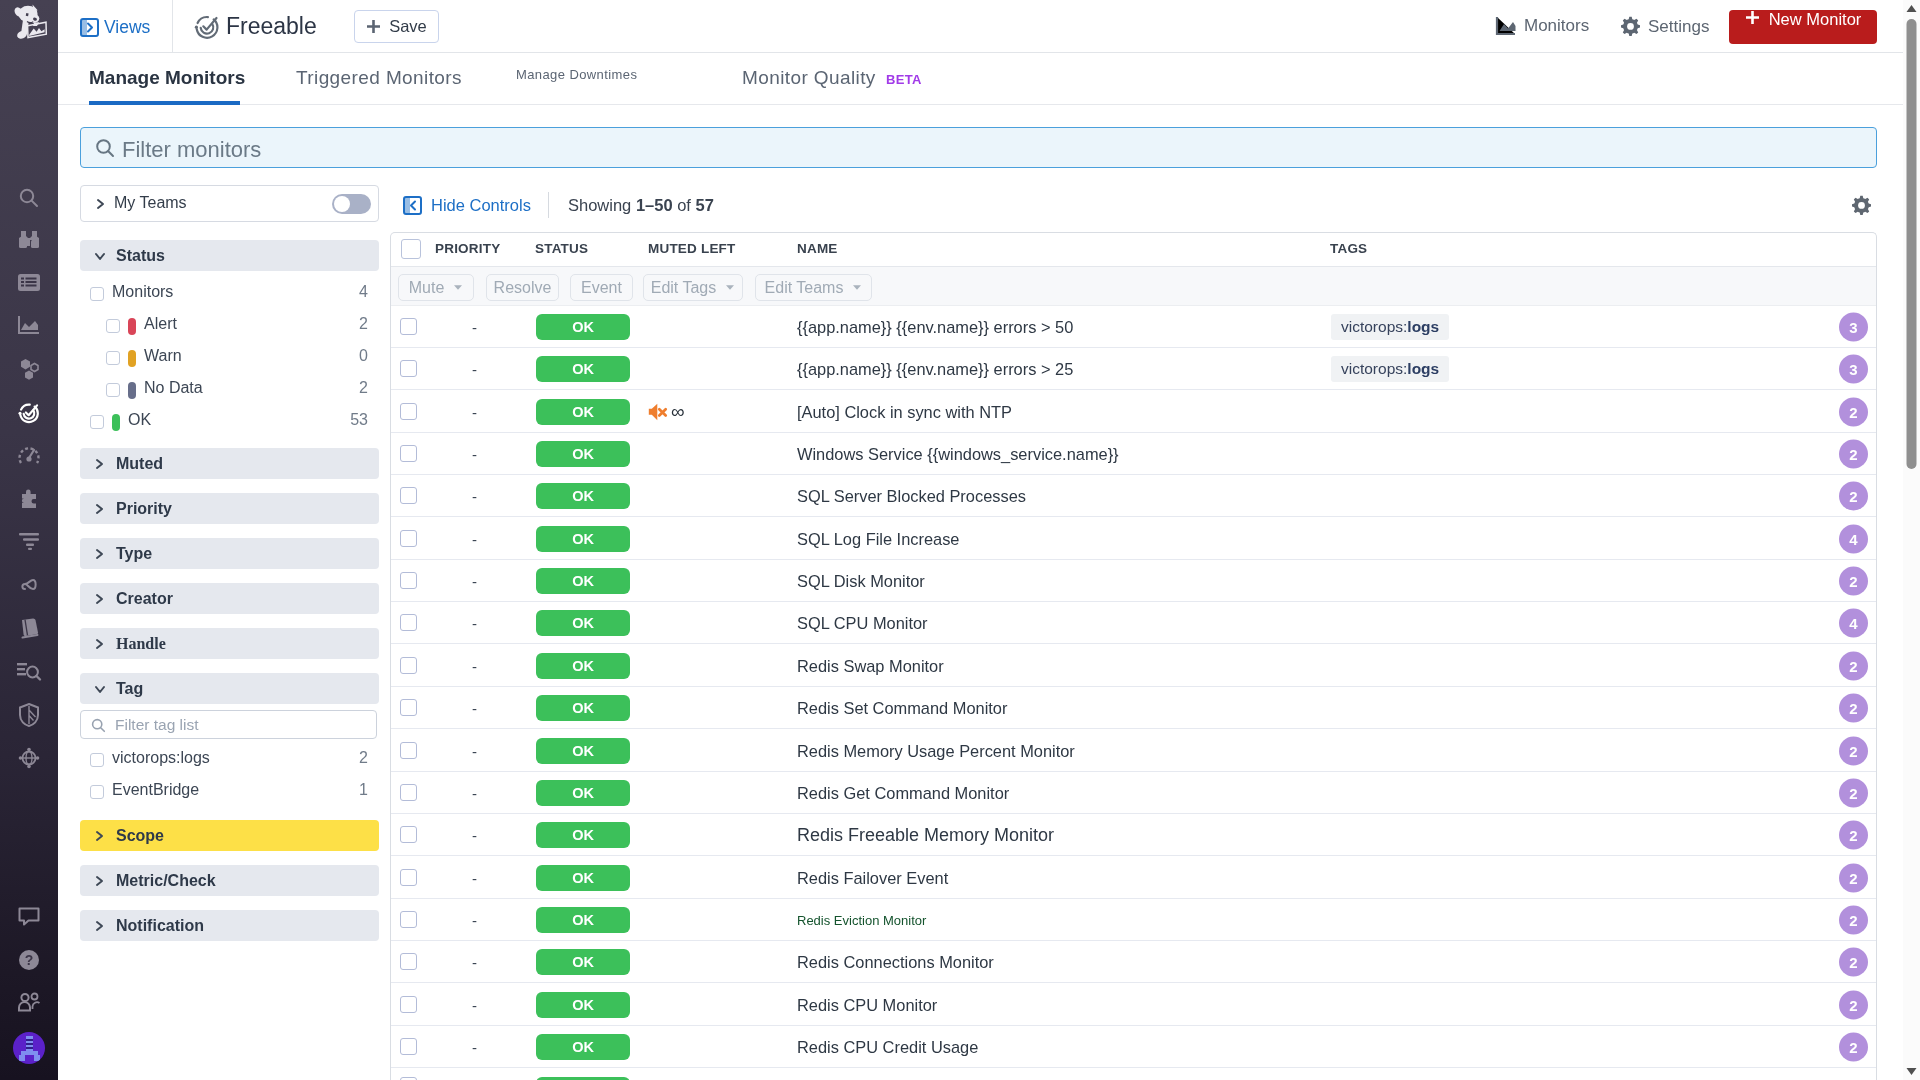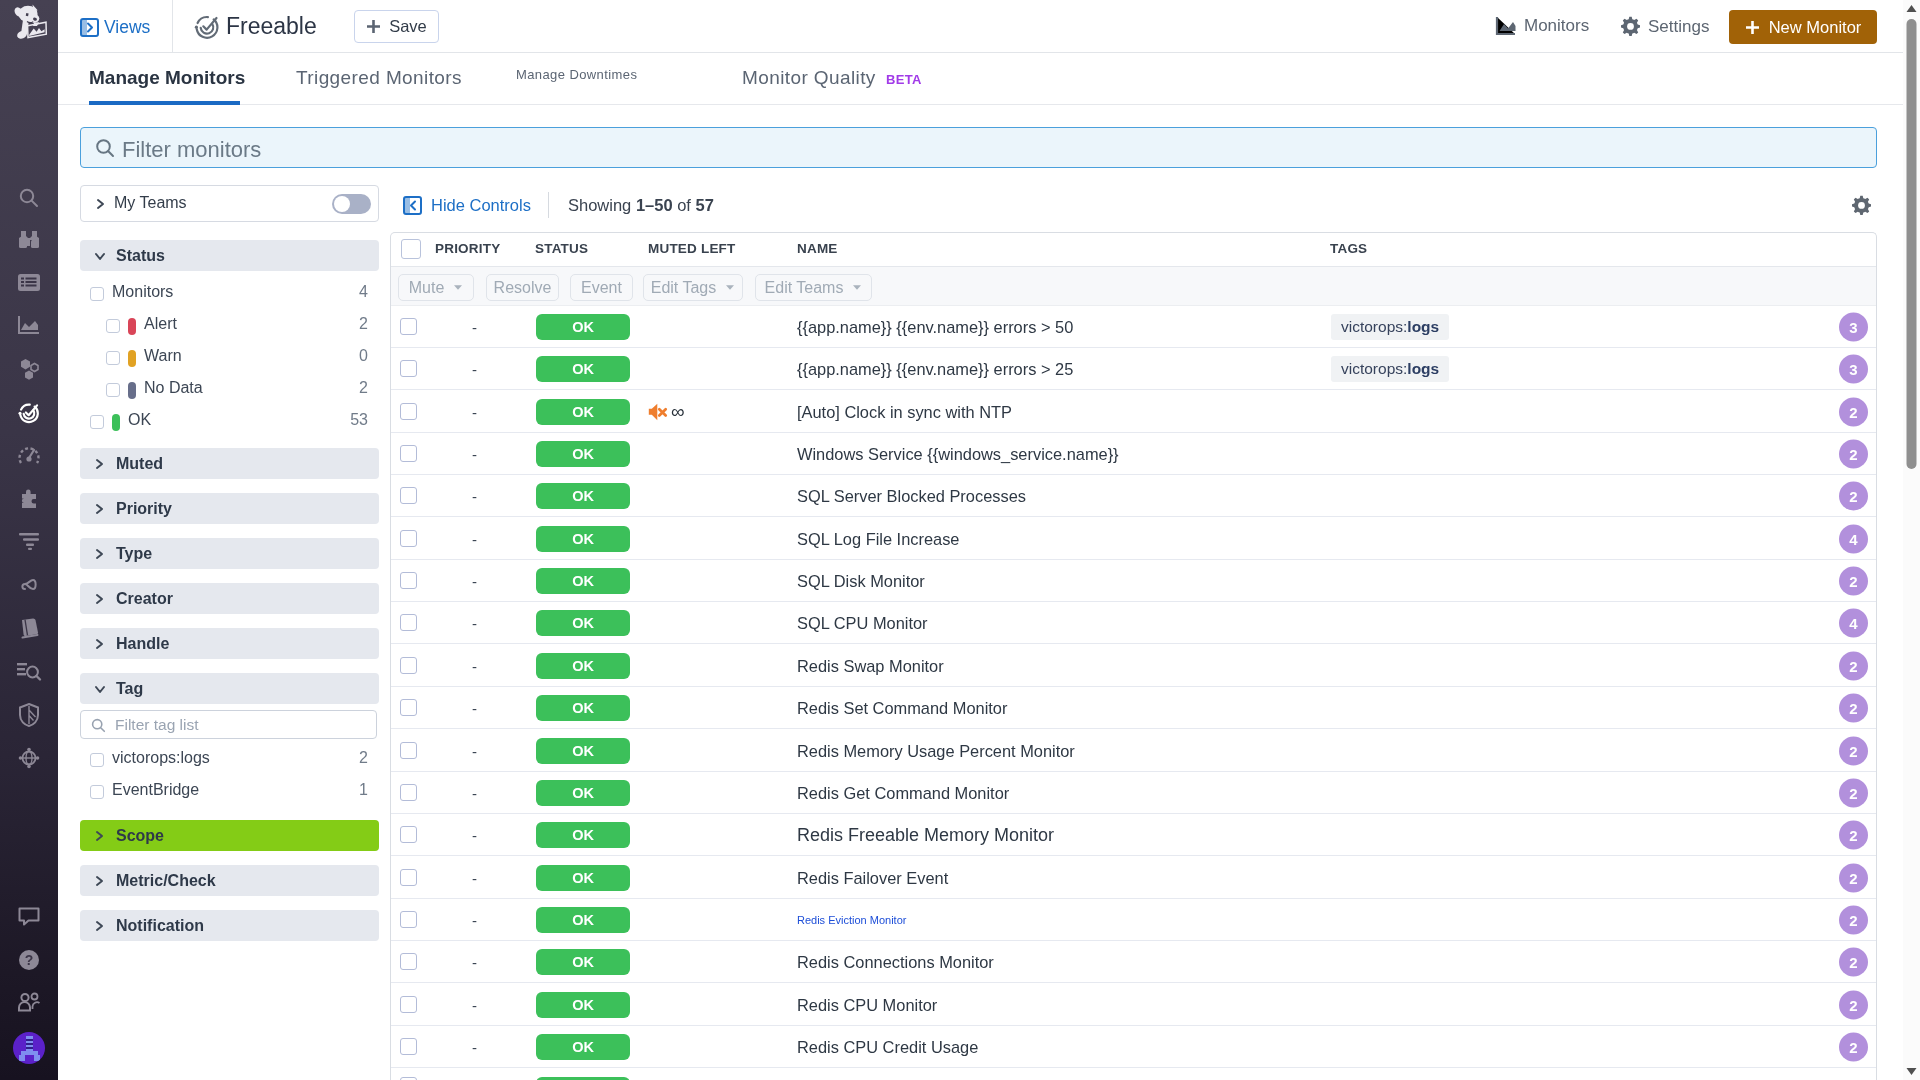--- a/index.html
+++ b/index.html
@@ -42,21 +42,21 @@
       </svg>
       <span style="color:#5d6672;font-size:17px">Monitors</span>
     </div>
   <div style="position:absolute;left:1562px;top:16px;display:flex;align-items:center;gap:7px">
       <svg width="21" height="21" viewBox="0 0 21 21">
         <path fill="#5d6672" d="M10.5 0.8 12.9 0.8 13.5 3.3 a7.6 7.6 0 0 1 1.9 0.8 L17.7 2.8 19.4 4.5 18.1 6.8 a7.6 7.6 0 0 1 0.8 1.9 L21.2 9.3 21.2 11.7 18.9 12.3 a7.6 7.6 0 0 1 -0.8 1.9 L19.4 16.5 17.7 18.2 15.4 16.9 a7.6 7.6 0 0 1 -1.9 0.8 L12.9 20.2 10.5 20.2 9.9 17.7 a7.6 7.6 0 0 1 -1.9-0.8 L5.7 18.2 4 16.5 5.3 14.2 a7.6 7.6 0 0 1 -0.8-1.9 L2.2 11.7 2.2 9.3 4.5 8.7 a7.6 7.6 0 0 1 0.8-1.9 L4 4.5 5.7 2.8 8 4.1 a7.6 7.6 0 0 1 1.9-0.8 Z" transform="translate(-1.2,-0.1)"></path>
         <circle cx="10.5" cy="10.4" r="3.4" fill="#fff"></circle>
       </svg>
       <span style="color:#5d6672;font-size:17px">Settings</span>
     </div>
-  <div style="position:absolute;left:1671px;top:10px;width:148px;height:34px;background:#a16207;border-radius:4px;display:flex;align-items:center;justify-content:center;gap:9px">
+  <div style="position:absolute;left:1671px;top:10px;width:148px;height:34px;background:#b91c1c;border-radius:4px;display:flex;align-items:flex-start;justify-content:center;gap:9px">
     <svg width="15" height="15" viewBox="0 0 15 15">
         <path d="M7.5 1 v13 M1 7.5 h13" stroke="#fff" stroke-width="2.6"></path>
       </svg>
     <span style="color:#fff;font-size:16.5px">New Monitor</span>
     </div>
 
   <div style="position:absolute;left:0;top:53px;width:100%;height:52px;border-bottom:1px solid #e6e8ec"></div>
   <div style="position:absolute;left:31px;top:67px;font-size:19px;color:#2a3442;font-weight:700">Manage Monitors</div>
   <div style="position:absolute;left:31px;top:101px;width:151px;height:4px;background:#1a6ac4"></div>
   <div style="position:absolute;left:238px;top:67px;font-size:19px;color:#5b6573;letter-spacing:0.4px">Triggered Monitors</div>
@@ -161,21 +161,21 @@
     <span style="position:absolute;left:36px;top:50%;transform:translateY(-50%);font-weight:700;font-size:16px;color:#2e3949">Type</span>
   </div>
 <div style="position:absolute;left:80px;top:583px;width:299px;height:31px;background:#e5e8ee;border-radius:4px;">
     <span style="position:absolute;left:14px;top:50%;transform:translateY(-50%);display:flex">
       <svg width="10" height="12" viewBox="0 0 10 12">
         <path d="M3 2 L8 6 L3 10" stroke="#3e4856" stroke-width="2" fill="none" stroke-linecap="round" stroke-linejoin="round"></path>
       </svg>
     </span>
     <span style="position:absolute;left:36px;top:50%;transform:translateY(-50%);font-weight:700;font-size:16px;color:#2e3949">Creator</span>
   </div>
-<div style="position:absolute;left:80px;top:628px;width:299px;height:31px;background:#e5e8ee;border-radius:4px;">
+<div style="position:absolute;left:80px;top:628px;width:299px;height:31px;background:#e5e8ee;border-radius:4px;font-family:Liberation Serif, serif;">
     <span style="position:absolute;left:14px;top:50%;transform:translateY(-50%);display:flex">
       <svg width="10" height="12" viewBox="0 0 10 12">
         <path d="M3 2 L8 6 L3 10" stroke="#3e4856" stroke-width="2" fill="none" stroke-linecap="round" stroke-linejoin="round"></path>
       </svg>
     </span>
     <span style="position:absolute;left:36px;top:50%;transform:translateY(-50%);font-weight:700;font-size:16px;color:#2e3949">Handle</span>
   </div>
 <div style="position:absolute;left:80px;top:673px;width:299px;height:31px;background:#e5e8ee;border-radius:4px;">
     <span style="position:absolute;left:14px;top:50%;transform:translateY(-50%);display:flex">
       <svg width="12" height="10" viewBox="0 0 12 10">
@@ -194,21 +194,21 @@
 <div style="position:absolute;left:0;top:0;width:1920px">
     <span style="position:absolute;left:90px;top:753px;width:14px;height:14px;border:1px solid #c3cbdb;border-radius:3px;background:#fff"></span>
     <span style="position:absolute;left:112px;top:749px;font-size:16px;color:#3c4654">victorops:logs</span>
     <span style="position:absolute;right:1552px;top:749px;font-size:16px;color:#707b89">2</span>
   </div>
 <div style="position:absolute;left:0;top:0;width:1920px">
     <span style="position:absolute;left:90px;top:785px;width:14px;height:14px;border:1px solid #c3cbdb;border-radius:3px;background:#fff"></span>
     <span style="position:absolute;left:112px;top:781px;font-size:16px;color:#3c4654">EventBridge</span>
     <span style="position:absolute;right:1552px;top:781px;font-size:16px;color:#707b89">1</span>
   </div>
-<div style="position:absolute;left:80px;top:820px;width:299px;height:31px;background:#84cc16;border-radius:4px;">
+<div style="position:absolute;left:80px;top:820px;width:299px;height:31px;background:#fde047;border-radius:4px;">
     <span style="position:absolute;left:14px;top:50%;transform:translateY(-50%);display:flex">
       <svg width="10" height="12" viewBox="0 0 10 12">
         <path d="M3 2 L8 6 L3 10" stroke="#3e4856" stroke-width="2" fill="none" stroke-linecap="round" stroke-linejoin="round"></path>
       </svg>
     </span>
     <span style="position:absolute;left:36px;top:50%;transform:translateY(-50%);font-weight:700;font-size:16px;color:#2e3949">Scope</span>
   </div>
 <div style="position:absolute;left:80px;top:865px;width:299px;height:31px;background:#e5e8ee;border-radius:4px;">
     <span style="position:absolute;left:14px;top:50%;transform:translateY(-50%);display:flex">
       <svg width="10" height="12" viewBox="0 0 10 12">
@@ -350,21 +350,21 @@
     <span style="position:absolute;left:9px;top:12px;width:17px;height:17px;border:1.5px solid #b3bcd8;border-radius:3px;background:#fff"></span>
     <span style="position:absolute;left:81px;top:50%;transform:translateY(-50%);color:#3c4654;font-size:15px">-</span>
     <span style="position:absolute;left:145px;top:50%;transform:translateY(-50%);width:94px;height:26px;background:#3cc05a;border-radius:6px;display:flex;align-items:center;justify-content:center;color:#fff;font-weight:700;font-size:14.5px">OK</span>
     <span style="position:absolute;left:406px;top:50%;transform:translateY(-50%);font-size:16.4px;color:#2e3844">Redis Failover Event</span>
     <span style="position:absolute;left:1448px;top:50%;transform:translateY(-50%);width:29px;height:29px;border-radius:50%;background:#b290dc;display:flex;align-items:center;justify-content:center;color:#fff;font-size:15px;font-weight:700">2</span>
   </div>
 <div style="position:absolute;left:391px;top:899px;width:1485px;height:42.35px;border-bottom:1px solid #e6e9f0">
     <span style="position:absolute;left:9px;top:12px;width:17px;height:17px;border:1.5px solid #b3bcd8;border-radius:3px;background:#fff"></span>
     <span style="position:absolute;left:81px;top:50%;transform:translateY(-50%);color:#3c4654;font-size:15px">-</span>
     <span style="position:absolute;left:145px;top:50%;transform:translateY(-50%);width:94px;height:26px;background:#3cc05a;border-radius:6px;display:flex;align-items:center;justify-content:center;color:#fff;font-weight:700;font-size:14.5px">OK</span>
-    <span style="position:absolute;left:406px;top:50%;transform:translateY(-50%);font-size:11px;color:#1d4ed8">Redis Eviction Monitor</span>
+    <span style="position:absolute;left:406px;top:50%;transform:translateY(-50%);font-size:13px;color:#14532d">Redis Eviction Monitor</span>
     <span style="position:absolute;left:1448px;top:50%;transform:translateY(-50%);width:29px;height:29px;border-radius:50%;background:#b290dc;display:flex;align-items:center;justify-content:center;color:#fff;font-size:15px;font-weight:700">2</span>
   </div>
 <div style="position:absolute;left:391px;top:941px;width:1485px;height:42.35px;border-bottom:1px solid #e6e9f0">
     <span style="position:absolute;left:9px;top:12px;width:17px;height:17px;border:1.5px solid #b3bcd8;border-radius:3px;background:#fff"></span>
     <span style="position:absolute;left:81px;top:50%;transform:translateY(-50%);color:#3c4654;font-size:15px">-</span>
     <span style="position:absolute;left:145px;top:50%;transform:translateY(-50%);width:94px;height:26px;background:#3cc05a;border-radius:6px;display:flex;align-items:center;justify-content:center;color:#fff;font-weight:700;font-size:14.5px">OK</span>
     <span style="position:absolute;left:406px;top:50%;transform:translateY(-50%);font-size:16.4px;color:#2e3844">Redis Connections Monitor</span>
     <span style="position:absolute;left:1448px;top:50%;transform:translateY(-50%);width:29px;height:29px;border-radius:50%;background:#b290dc;display:flex;align-items:center;justify-content:center;color:#fff;font-size:15px;font-weight:700">2</span>
   </div>
 <div style="position:absolute;left:391px;top:984px;width:1485px;height:42.35px;border-bottom:1px solid #e6e9f0">

